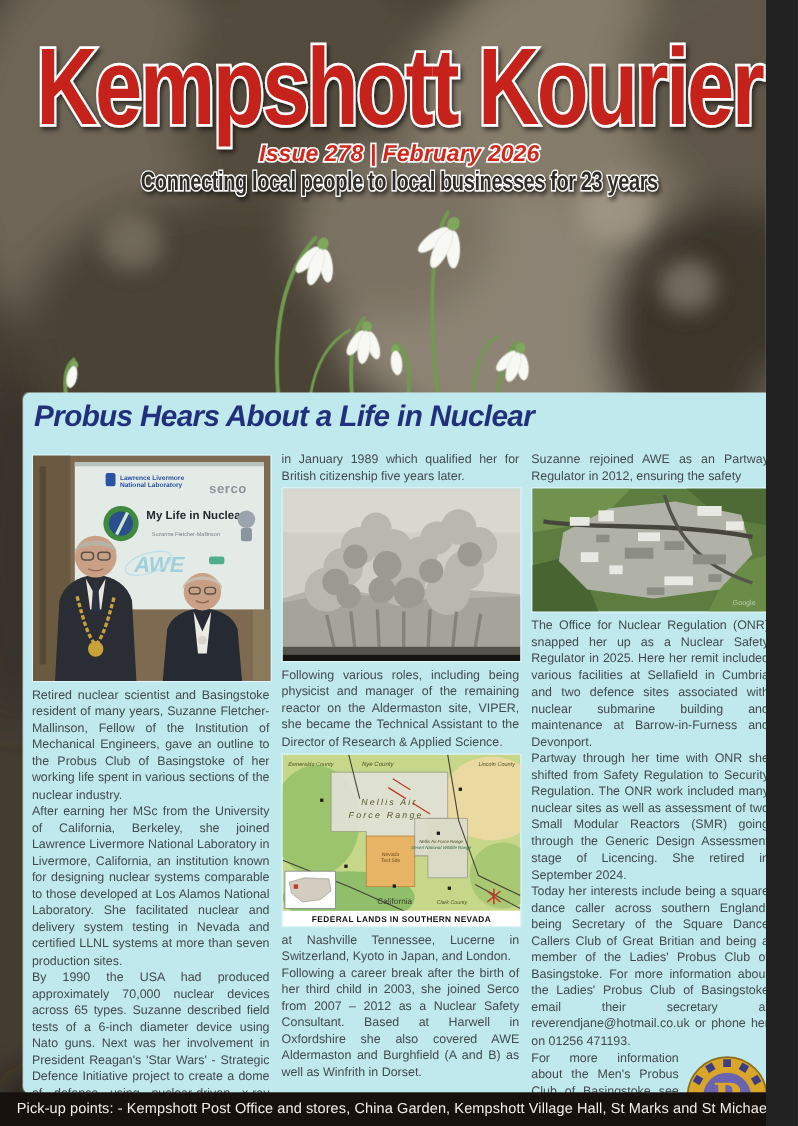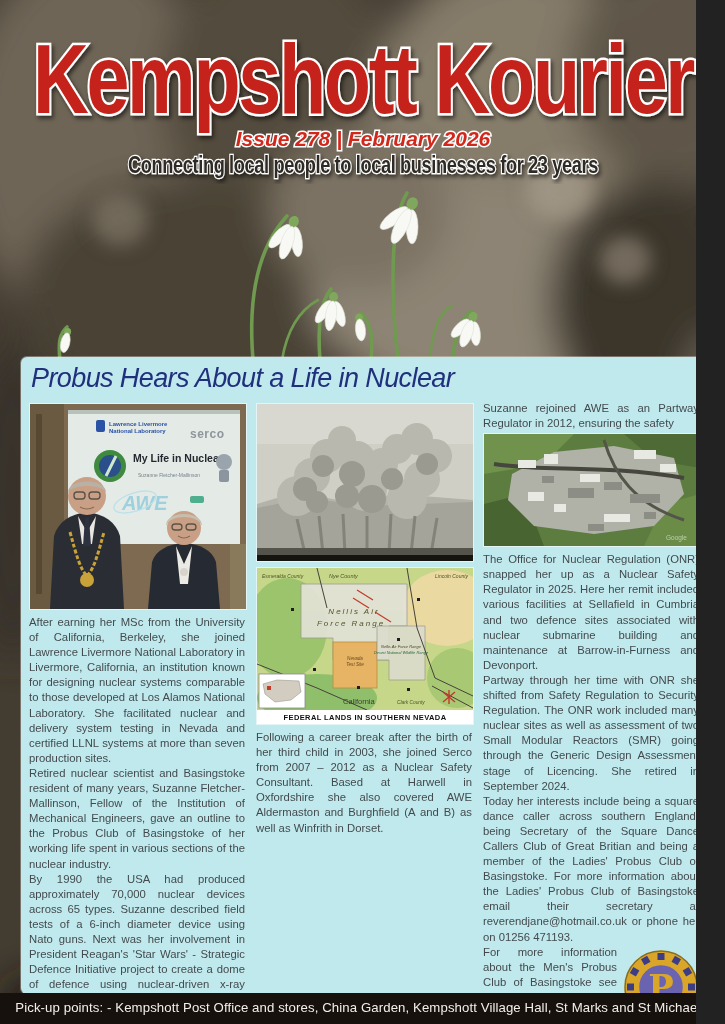--- a/index.html
+++ b/index.html
@@ -3,22 +3,22 @@
 <meta charset="utf-8">
 <style>
   html,body{margin:0;padding:0;background:#222;}
   .page{position:relative;width:696px;height:1024px;overflow:hidden;
         font-family:"Liberation Sans",sans-serif;background:#fef9c3;}
   .bg{position:absolute;top:0;left:0;}
   .header-svg{position:absolute;top:0;left:0;}
   .article-box{position:absolute;left:21px;top:357px;width:685px;height:637px;
         background:#c0e9ee;border-radius:6px;padding:5px 8px 0;box-sizing:border-box;
         overflow:hidden;box-shadow:0 0 0 1px rgba(255,255,255,.3);}
-  .article-title{font-style:italic;font-weight:normal;color:#20307c;font-size:27px;
-        margin:1px 0 7px 2px;letter-spacing:-0.6px;}
+  .article-title{font-style:italic;font-weight:bold;color:#20307c;font-size:27px;
+        margin:1px 0 17px 2px;letter-spacing:-0.6px;}
   .cols{display:flex;gap:11px;}
   .col{width:216px;flex:0 0 216px;}
   .col p{margin:0;font-size:11.3px;line-height:15.1px;color:#434a4d;
         text-align:justify;}
   .photo{display:block;margin:2px 0 5px;border:1px solid rgba(255,255,255,.55);}
   .gapb{margin-bottom:4px;}
   .logo-float{float:right;width:76px;height:76px;margin:4px 0 0 6px;}
   .footer{position:absolute;left:0;bottom:0;width:725px;height:31px;background:#16110d;}
   .footer span{display:block;color:#f3efe8;font-size:13.2px;line-height:30px;
         text-align:center;letter-spacing:0.1px;}
@@ -171,27 +171,28 @@
             <path d="M118,205 L122,158 C126,146 138,140 154,139 C170,140 182,146 186,158 L190,205 Z" fill="#262a33"></path>
             <path d="M146,142 L154,160 L162,142 L158,180 L150,180 Z" fill="#eceae4"></path>
             <circle cx="154" cy="124" r="17" fill="#c9a086"></circle>
             <path d="M136,122 C135,106 173,106 172,122 C168,110 140,110 136,122 Z" fill="#c6bfae"></path>
             <rect x="142" y="120" width="10" height="6" rx="3" fill="none" stroke="#5a5248" stroke-width="1.3"></rect>
             <rect x="156" y="120" width="10" height="6" rx="3" fill="none" stroke="#5a5248" stroke-width="1.3"></rect>
             <path d="M148,132 Q154,136 160,132" stroke="#8a6a54" stroke-width="1.2" fill="none"></path>
             <circle cx="154" cy="168" r="4" fill="#d8d4cc"></circle>
           </g>
         </svg>
+        <p>Retired nuclear scientist and Basingstoke resident of many years, Suzanne Fletcher-Mallinson, Fellow of the Institution of Mechanical Engineers, gave an outline to the Probus Club of Basingstoke of her working life spent in various sections of the nuclear industry.</p>
         <p>After earning her MSc from the University of California, Berkeley, she joined Lawrence Livermore National Laboratory in Livermore, California, an institution known for designing nuclear systems comparable to those developed at Los Alamos National Laboratory. She facilitated nuclear and delivery system testing in Nevada and certified LLNL systems at more than seven production sites.</p>
-        <p>Retired nuclear scientist and Basingstoke resident of many years, Suzanne Fletcher-Mallinson, Fellow of the Institution of Mechanical Engineers, gave an outline to the Probus Club of Basingstoke of her working life spent in various sections of the nuclear industry.</p>
         <p>By 1990 the USA had produced approximately 70,000 nuclear devices across 65 types. Suzanne described field tests of a 6-inch diameter device using Nato guns. Next was her involvement in President Reagan's 'Star Wars' - Strategic Defence Initiative project to create a dome of defence using nuclear-driven x-ray lasers to knock out incoming nuclear missiles.</p>
 
       </div>
 
       <div class="col">
+        <p class="gapb">in January 1989 which qualified her for British citizenship five years later.</p>
         <svg class="photo" width="216" height="157" viewBox="0 0 216 157">
           <rect width="216" height="157" fill="#cfcfc6"></rect>
           <rect y="0" width="216" height="40" fill="#d8d8d0"></rect>
           <path d="M0,100 L40,88 L90,98 L140,90 L216,96 L216,157 L0,157 Z" fill="#b4b3a9"></path>
           <path d="M0,104 L50,94 L110,102 L216,98 L216,157 L0,157 Z" fill="#a5a49a"></path>
           <g fill="#b9b8ae">
             <circle cx="40" cy="92" r="20"></circle>
               <circle cx="55" cy="72" r="18"></circle>
               <circle cx="70" cy="52" r="17"></circle>
             <circle cx="85" cy="36" r="14"></circle>
@@ -219,20 +220,21 @@
               <line x1="62" y1="112" x2="66" y2="150"></line>
             <line x1="86" y1="110" x2="88" y2="150"></line>
               <line x1="110" y1="112" x2="110" y2="150"></line>
             <line x1="134" y1="110" x2="132" y2="150"></line>
               <line x1="158" y1="112" x2="154" y2="150"></line>
             <line x1="180" y1="114" x2="174" y2="150"></line>
           </g>
           <rect y="144" width="216" height="7" fill="#55544c"></rect>
           <rect y="151" width="216" height="6" fill="#16140f"></rect>
         </svg>
+        <p>Following various roles, including being physicist and manager of the remaining reactor on the Aldermaston site, VIPER, she became the Technical Assistant to the Director of Research &amp; Applied Science.</p>
         <svg class="photo" width="216" height="156" viewBox="0 0 216 156">
           <rect width="216" height="156" fill="#ffffff"></rect>
           <rect x="0" y="0" width="216" height="142" fill="#c6d78a"></rect>
           <ellipse cx="30" cy="60" rx="40" ry="50" fill="#9cc46d"></ellipse>
           <ellipse cx="190" cy="40" rx="45" ry="38" fill="#ead9a0"></ellipse>
           <ellipse cx="60" cy="130" rx="60" ry="24" fill="#8fbf6a"></ellipse>
           <ellipse cx="200" cy="110" rx="30" ry="30" fill="#a8c873"></ellipse>
           <polygon points="44,16 150,16 150,58 132,58 132,92 76,92 76,70 44,70" fill="#e2e2d6" opacity="0.92" stroke="#9a9a8a" stroke-width="0.8"></polygon>
           <rect x="76" y="74" width="44" height="46" fill="#e7b465" stroke="#b98a3e" stroke-width="0.8"></rect>
           <polygon points="120,58 168,58 168,112 132,112 132,92 120,92" fill="#dcdccd" opacity="0.9" stroke="#9a9a8a" stroke-width="0.8"></polygon>
@@ -274,20 +276,21 @@
             <text x="140" y="136" font-size="4.8">Clark County</text>
           </g>
           <g>
             <rect x="2" y="106" width="46" height="34" fill="#ffffff" stroke="#8a8a8a" stroke-width="0.8"></rect>
             <path d="M6,116 L20,112 L42,113 L44,124 L34,132 L18,134 L8,126 Z" fill="#d2cdc0" stroke="#9a9a8a" stroke-width="0.6"></path>
             <rect x="10" y="118" width="4" height="4" fill="#c23a2a"></rect>
           </g>
           <rect x="0" y="142" width="216" height="14" fill="#ffffff"></rect>
           <text x="108" y="152" text-anchor="middle" font-family="Liberation Sans, sans-serif" font-size="7.5" font-weight="bold" fill="#111111" letter-spacing="0.4">FEDERAL LANDS IN SOUTHERN NEVADA</text>
         </svg>
+        <p>at Nashville Tennessee, Lucerne in Switzerland, Kyoto in Japan, and London.</p>
         <p>Following a career break after the birth of her third child in 2003, she joined Serco from 2007 – 2012 as a Nuclear Safety Consultant. Based at Harwell in Oxfordshire she also covered AWE Aldermaston and Burghfield (A and B) as well as Winfrith in Dorset.</p>
       </div>
 
       <div class="col">
         <p class="gapb">Suzanne rejoined AWE as an Partway Regulator in 2012, ensuring the safety</p>
         <svg class="photo" width="216" height="112" viewBox="0 0 216 112">
           <rect width="216" height="112" fill="#5c7d3f"></rect>
           <polygon points="0,0 90,0 60,30 0,40" fill="#70924c"></polygon>
           <polygon points="140,0 216,0 216,34 170,26" fill="#4e6b35"></polygon>
           <polygon points="0,70 40,60 60,112 0,112" fill="#486430"></polygon>

